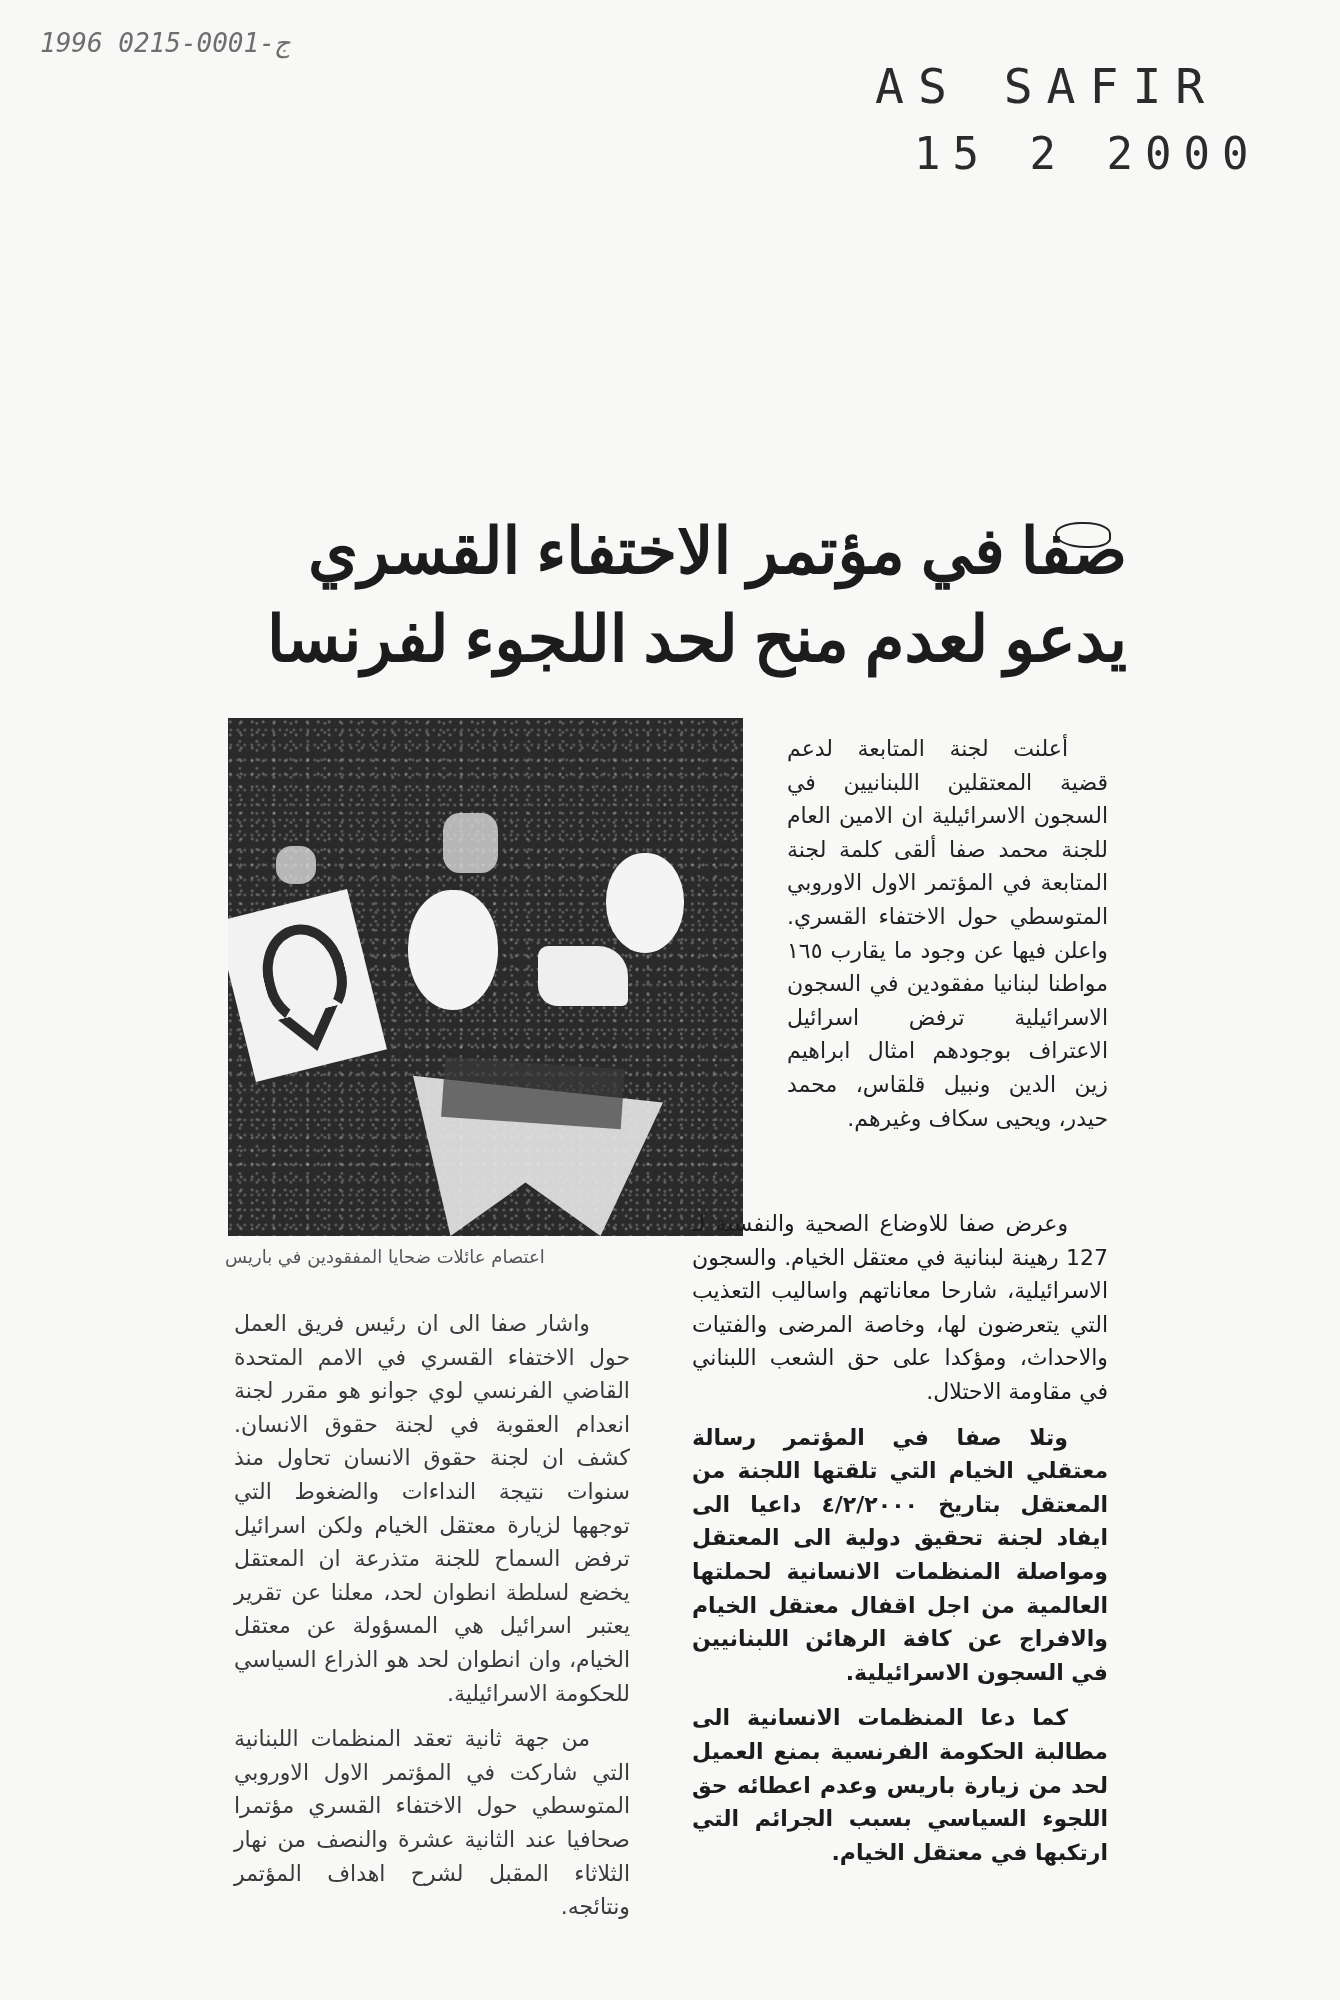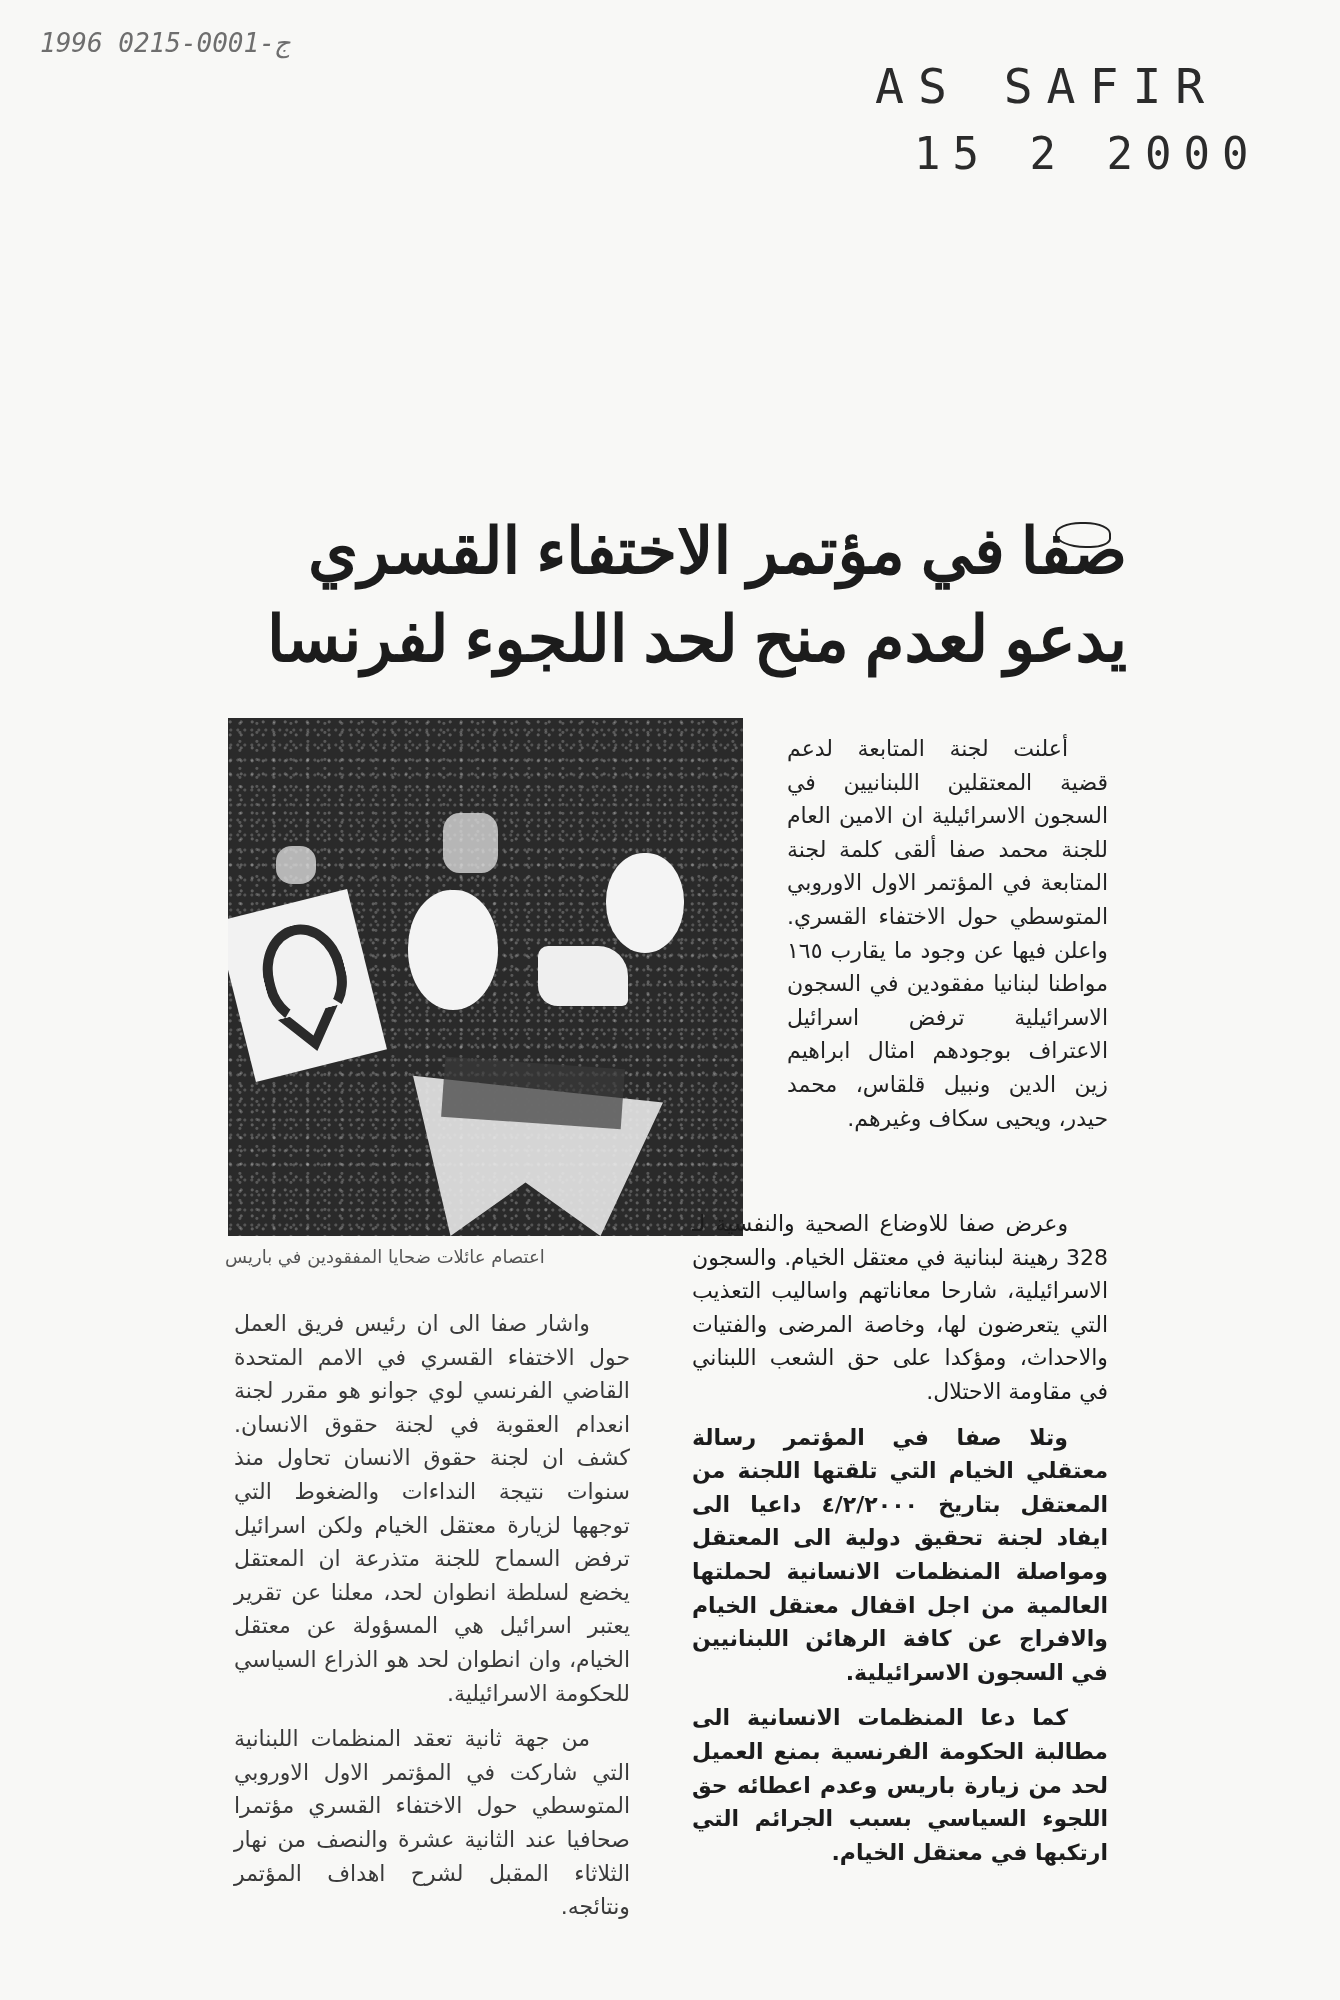--- a/index.html
+++ b/index.html
@@ -115,21 +115,21 @@
   <div class="flag"></div>
   <div class="flag-dark"></div>
 </div>
 <div class="caption">اعتصام عائلات ضحايا المفقودين في باريس</div>
 
 <div id="col-right-top" class="column">
   <p>أعلنت لجنة المتابعة لدعم قضية المعتقلين اللبنانيين في السجون الاسرائيلية ان الامين العام للجنة محمد صفا ألقى كلمة لجنة المتابعة في المؤتمر الاول الاوروبي المتوسطي حول الاختفاء القسري. واعلن فيها عن وجود ما يقارب ١٦٥ مواطنا لبنانيا مفقودين في السجون الاسرائيلية ترفض اسرائيل الاعتراف بوجودهم امثال ابراهيم زين الدين ونبيل قلقاس، محمد حيدر، ويحيى سكاف وغيرهم.</p>
 </div>
 
 <div id="col-right-bottom" class="column">
-  <p>وعرض صفا للاوضاع الصحية والنفسية لـ 328 رهينة لبنانية في معتقل الخيام. والسجون الاسرائيلية، شارحا معاناتهم واساليب التعذيب التي يتعرضون لها، وخاصة المرضى والفتيات والاحداث، ومؤكدا على حق الشعب اللبناني في مقاومة الاحتلال.</p>
+  <p>وعرض صفا للاوضاع الصحية والنفسية لـ 127 رهينة لبنانية في معتقل الخيام. والسجون الاسرائيلية، شارحا معاناتهم واساليب التعذيب التي يتعرضون لها، وخاصة المرضى والفتيات والاحداث، ومؤكدا على حق الشعب اللبناني في مقاومة الاحتلال.</p>
   <p>وتلا صفا في المؤتمر رسالة معتقلي الخيام التي تلقتها اللجنة من المعتقل بتاريخ ٤/٢/٢٠٠٠ داعيا الى ايفاد لجنة تحقيق دولية الى المعتقل ومواصلة المنظمات الانسانية لحملتها العالمية من اجل اقفال معتقل الخيام والافراج عن كافة الرهائن اللبنانيين في السجون الاسرائيلية.</p>
   <p>كما دعا المنظمات الانسانية الى مطالبة الحكومة الفرنسية بمنع العميل لحد من زيارة باريس وعدم اعطائه حق اللجوء السياسي بسبب الجرائم التي ارتكبها في معتقل الخيام.</p>
 </div>
 
 <div id="col-left" class="column">
   <p>واشار صفا الى ان رئيس فريق العمل حول الاختفاء القسري في الامم المتحدة القاضي الفرنسي لوي جوانو هو مقرر لجنة انعدام العقوبة في لجنة حقوق الانسان. كشف ان لجنة حقوق الانسان تحاول منذ سنوات نتيجة النداءات والضغوط التي توجهها لزيارة معتقل الخيام ولكن اسرائيل ترفض السماح للجنة متذرعة ان المعتقل يخضع لسلطة انطوان لحد، معلنا عن تقرير يعتبر اسرائيل هي المسؤولة عن معتقل الخيام، وان انطوان لحد هو الذراع السياسي للحكومة الاسرائيلية.</p>
   <p>من جهة ثانية تعقد المنظمات اللبنانية التي شاركت في المؤتمر الاول الاوروبي المتوسطي حول الاختفاء القسري مؤتمرا صحافيا عند الثانية عشرة والنصف من نهار الثلاثاء المقبل لشرح اهداف المؤتمر ونتائجه.</p>
 </div>
 
 </body></html>

